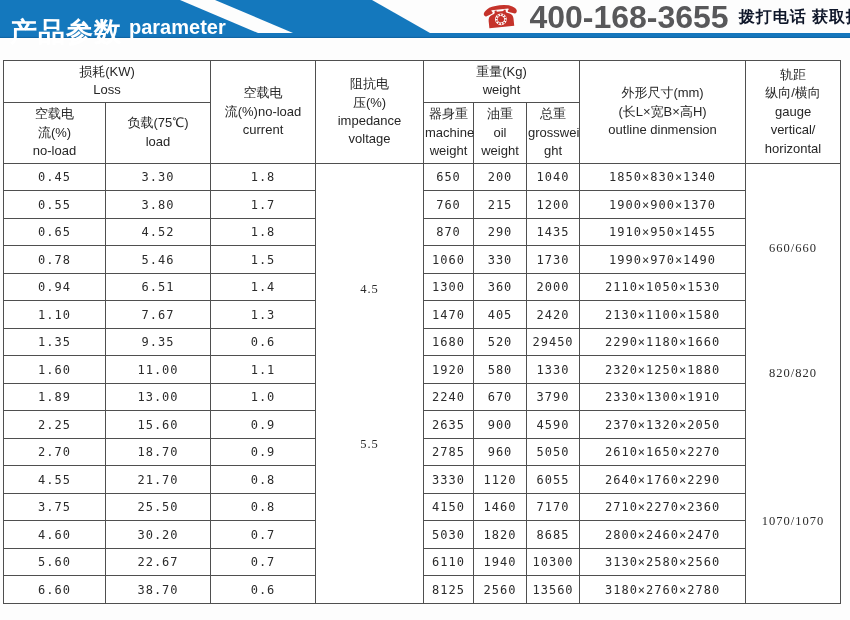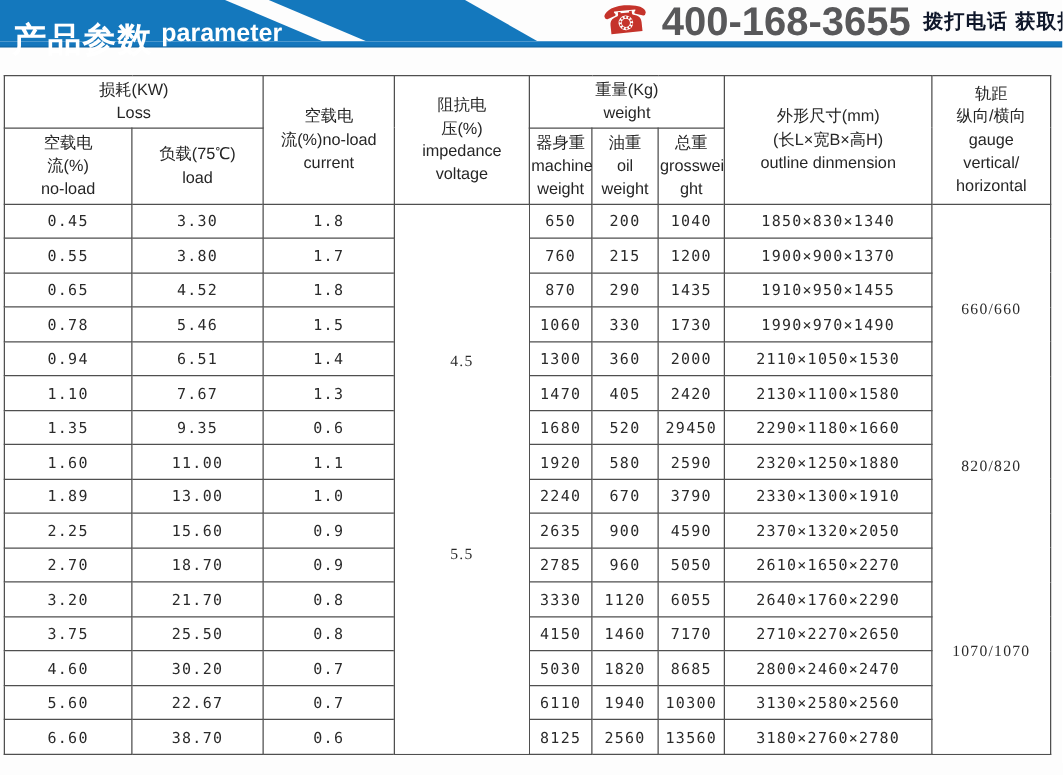--- a/index.html
+++ b/index.html
@@ -224,21 +224,21 @@
           <td>520</td>
           <td>29450</td>
           <td>2290×1180×1660</td>
         </tr>
         <tr>
           <td>1.60</td>
           <td>11.00</td>
           <td>1.1</td>
           <td>1920</td>
           <td>580</td>
-          <td>2590</td>
+          <td>1330</td>
           <td>2320×1250×1880</td>
         </tr>
         <tr>
           <td>1.89</td>
           <td>13.00</td>
           <td>1.0</td>
           <td>2240</td>
           <td>670</td>
           <td>3790</td>
           <td>2330×1300×1910</td>
@@ -255,36 +255,36 @@
         <tr>
           <td>2.70</td>
           <td>18.70</td>
           <td>0.9</td>
           <td>2785</td>
           <td>960</td>
           <td>5050</td>
           <td>2610×1650×2270</td>
         </tr>
         <tr>
-          <td>3.20</td>
+          <td>4.55</td>
           <td>21.70</td>
           <td>0.8</td>
           <td>3330</td>
           <td>1120</td>
           <td>6055</td>
           <td>2640×1760×2290</td>
         </tr>
         <tr>
           <td>3.75</td>
           <td>25.50</td>
           <td>0.8</td>
           <td>4150</td>
           <td>1460</td>
           <td>7170</td>
-          <td>2710×2270×2650</td>
+          <td>2710×2270×2360</td>
         </tr>
         <tr>
           <td>4.60</td>
           <td>30.20</td>
           <td>0.7</td>
           <td>5030</td>
           <td>1820</td>
           <td>8685</td>
           <td>2800×2460×2470</td>
         </tr>

